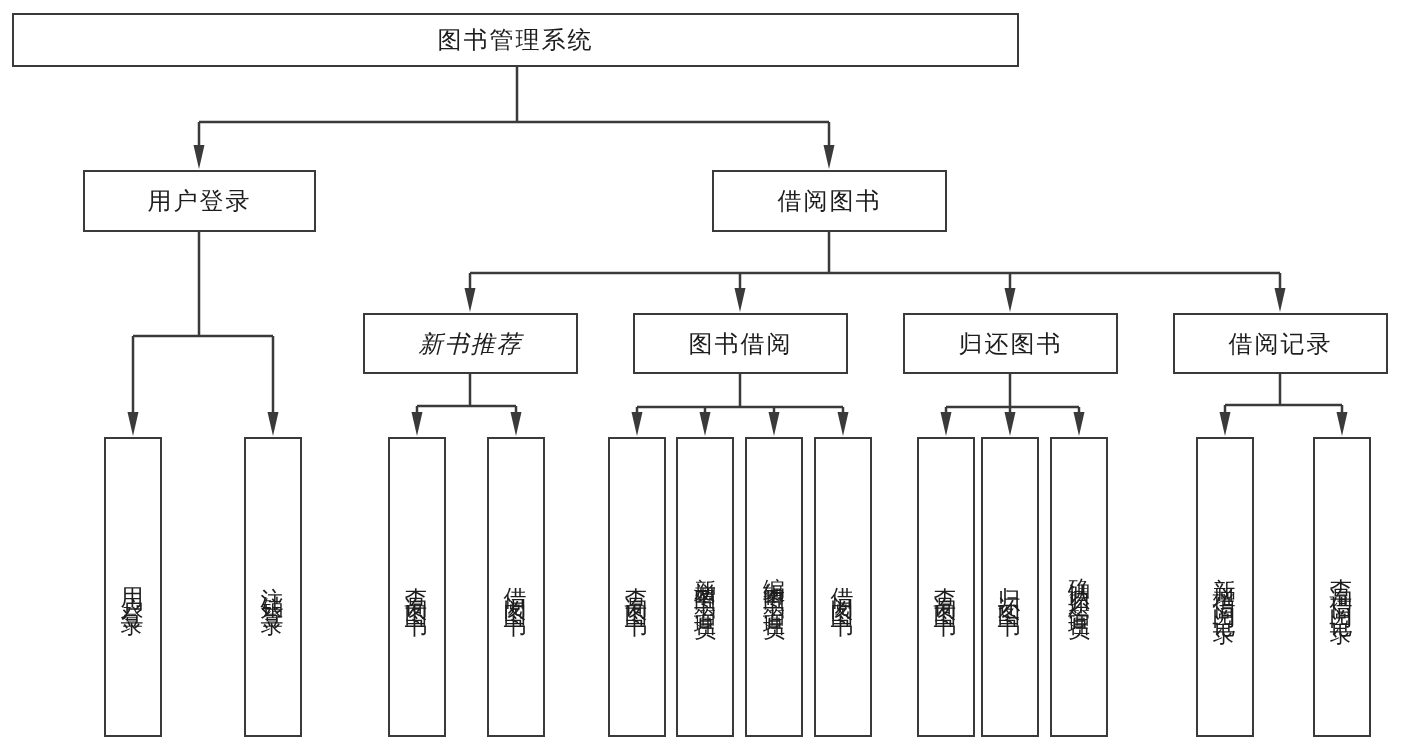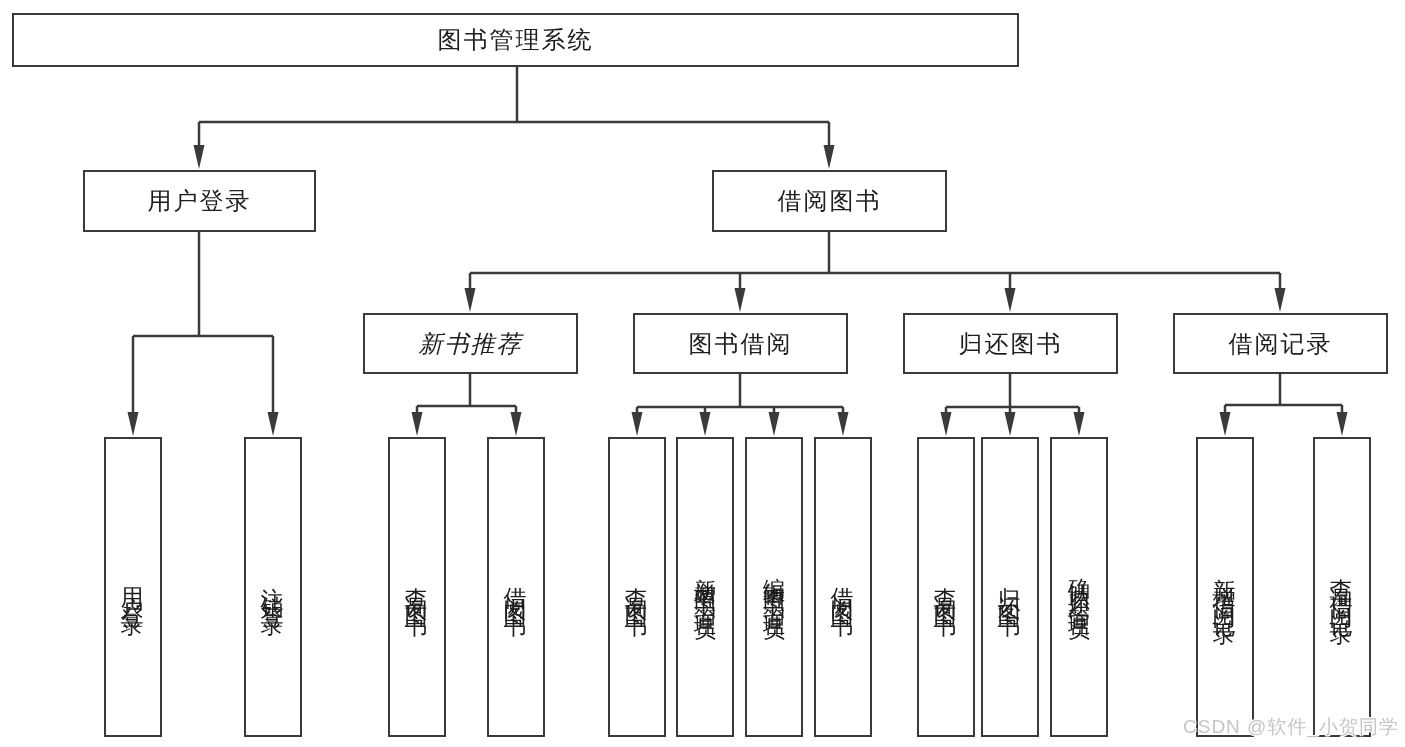--- a/index.html
+++ b/index.html
@@ -147,15 +147,14 @@
     <span>确认归还（管理员）</span>
   </div>
 
   <div class="box v-box" style="left:1196px; top:437px; width:58px; height:300px;">
     <span>新增借阅记录</span>
   </div>
   <div class="box v-box" style="left:1313px; top:437px; width:58px; height:300px;">
     <span>查询借阅记录</span>
   </div>
 
-  <div class="watermark">CSDN @软件_小贺同学</div>
 
 </div>
 
 </body></html>

